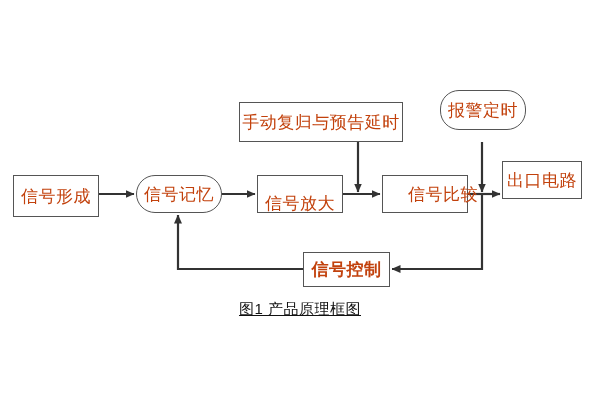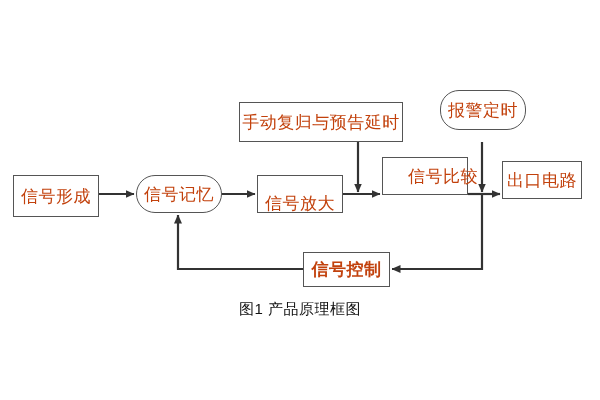--- a/index.html
+++ b/index.html
@@ -47,20 +47,21 @@
   }
   .caption {
     position: absolute;
     left: 0;
     top: 300px;
     width: 600px;
     text-align: center;
     font-size: 15px;
     color: #111111;
     letter-spacing: 0.5px;
+    text-decoration: underline;
   }
 </style>
 </head>
 <body>
 
 <div id="diagram-canvas">
 
   <svg id="edge-layer" viewBox="0 0 600 400" width="600" height="400" xmlns="http://www.w3.org/2000/svg">
     <defs>
       <marker id="ah-r" markerWidth="9" markerHeight="9" refX="8.5" refY="4" orient="auto" markerUnits="userSpaceOnUse">
@@ -102,21 +103,21 @@
   </div>
 
   <div class="node" style="left:136px; top:175px; width:86px; height:38px;border-radius:19px;">
     <span class="node-label">信号记忆</span>
   </div>
 
   <div class="node" style="left:257px; top:175px; width:86px; height:38px;align-items:flex-end;">
     <span class="node-label">信号放大</span>
   </div>
 
-  <div class="node" style="left:382px; top:157px; width:86px; height:38px;padding-left:36px;">
+  <div class="node" style="left:382px; top:175px; width:86px; height:38px;padding-left:36px;">
     <span class="node-label">信号比较</span>
   </div>
 
   <div class="node" style="left:502px; top:161px; width:80px; height:38px;">
     <span class="node-label">出口电路</span>
   </div>
 
   <div class="node" style="left:239px; top:102px; width:164px; height:40px;">
     <span class="node-label">手动复归与预告延时</span>
   </div>

